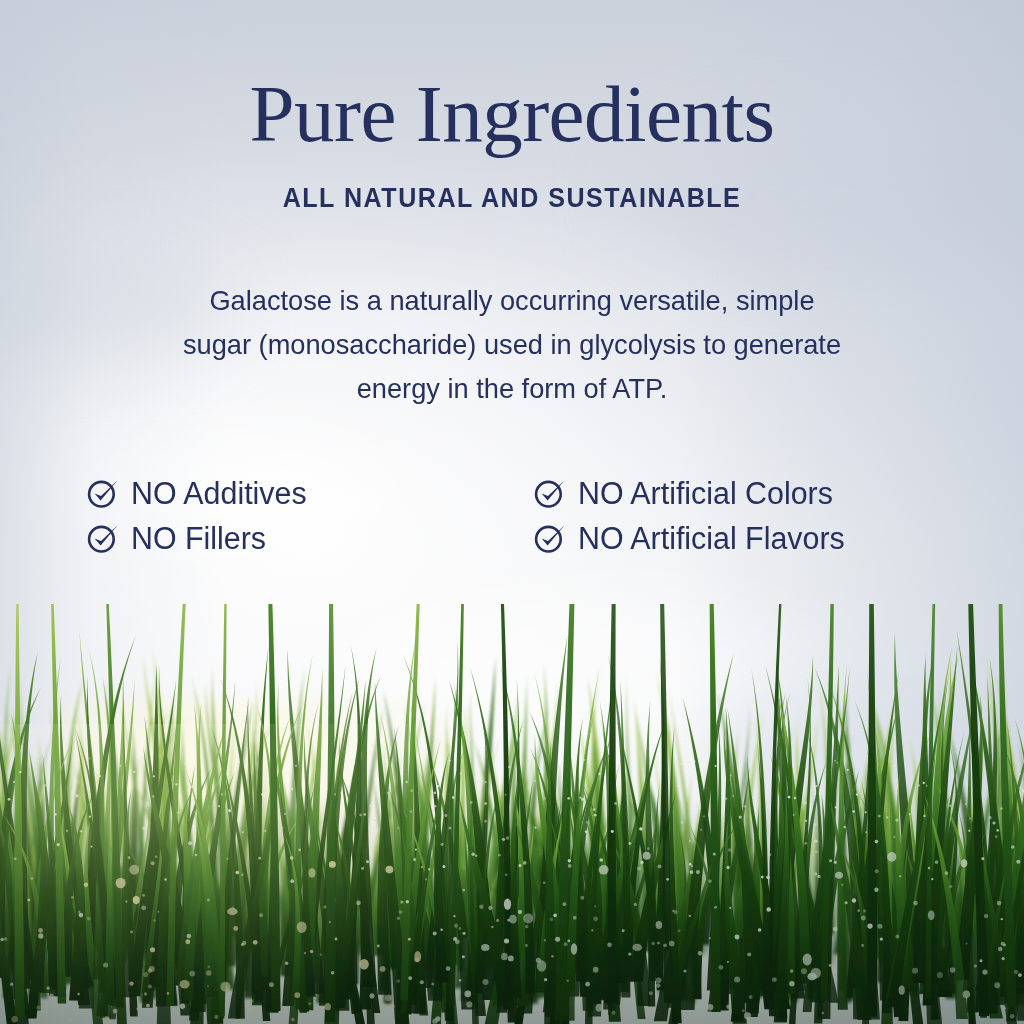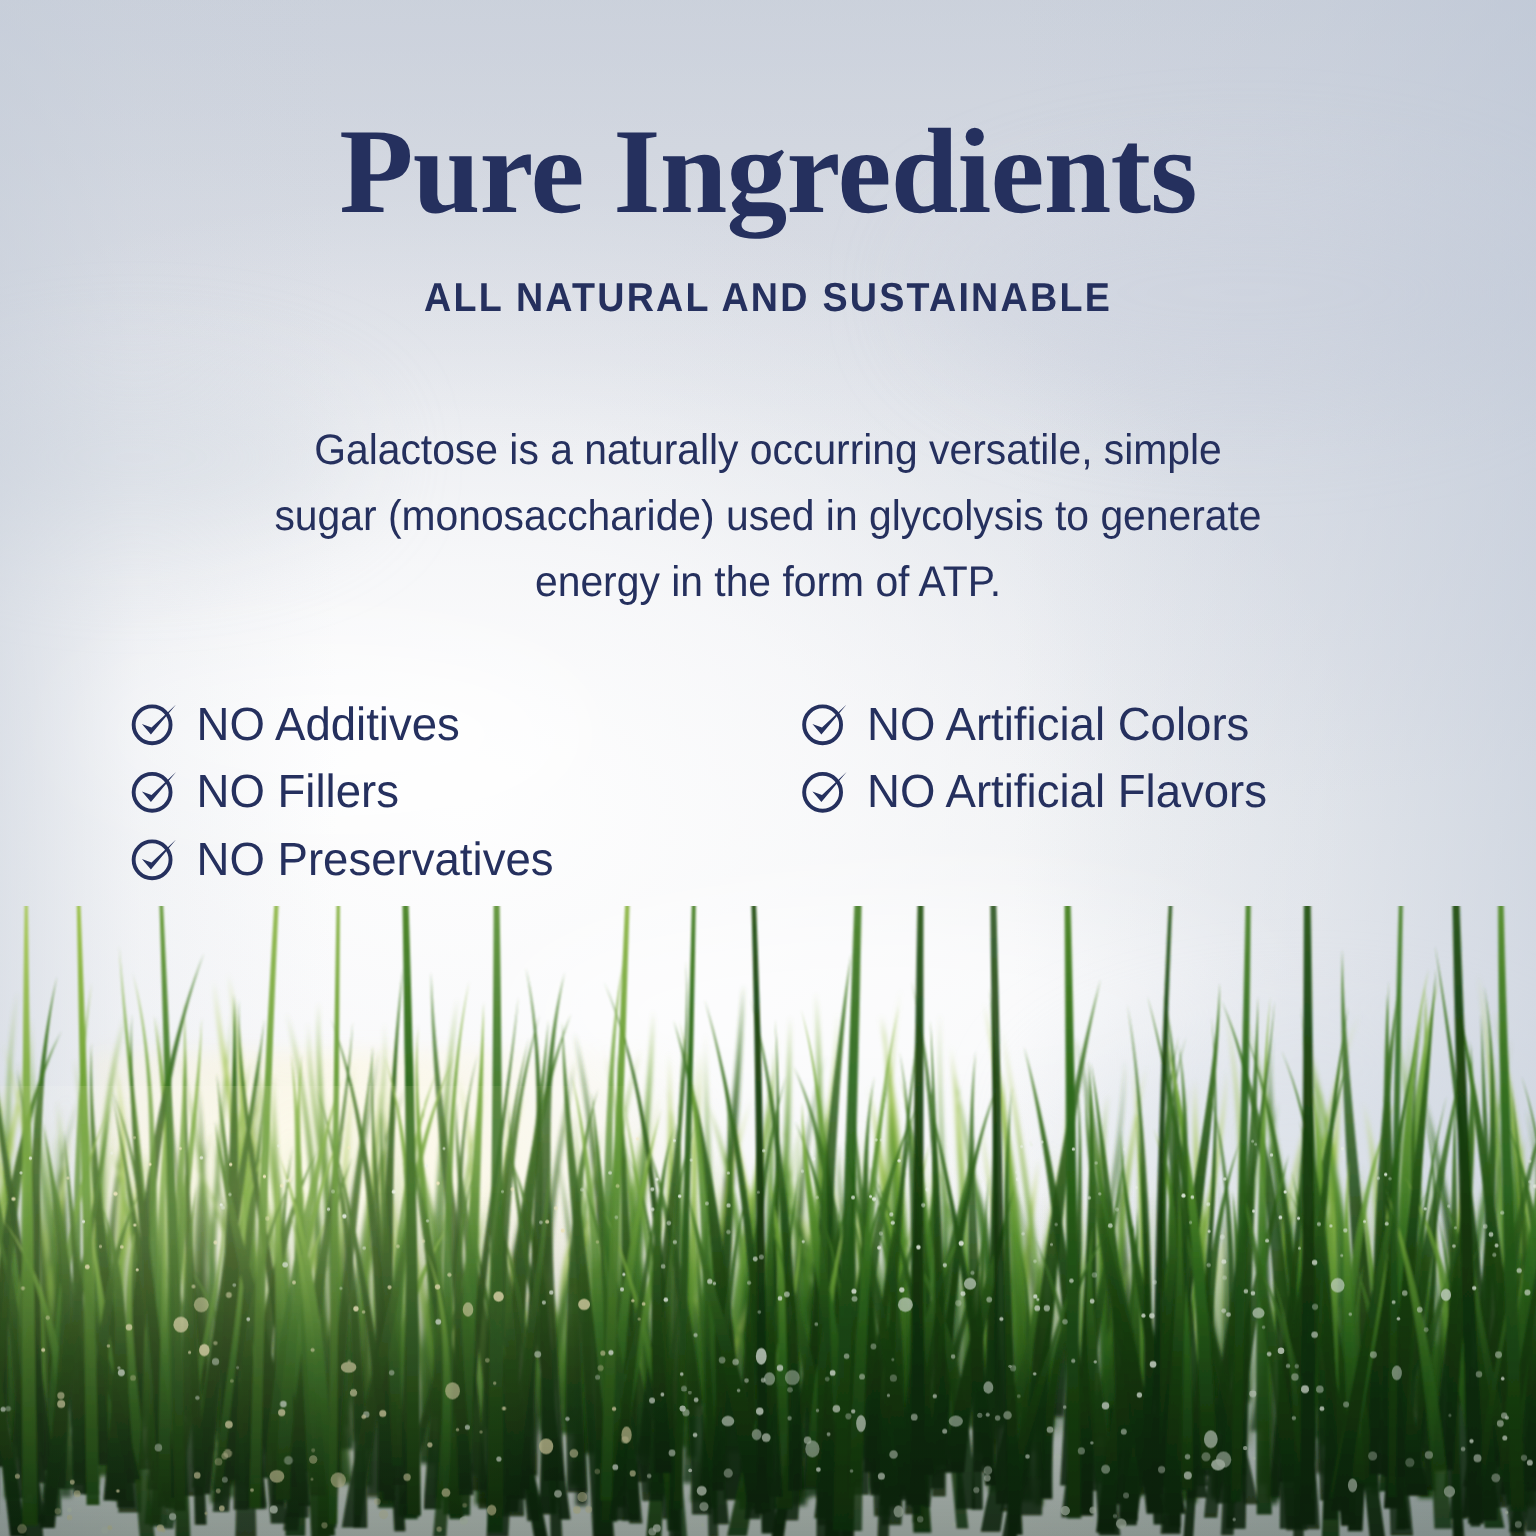--- a/index.html
+++ b/index.html
@@ -154,21 +154,21 @@
     z-index: 20;
   }
 
   .title {
     position: absolute;
     top: 74px;
     left: 0;
     width: 1024px;
     text-align: center;
     font-family: "Liberation Serif", "DejaVu Serif", serif;
-    font-weight: 700;
+    font-weight: 400;
     font-size: 81px;
     line-height: 1.0;
     letter-spacing: -0.5px;
     color: #25305e;
   }
 
   .subtitle {
     position: absolute;
     top: 183px;
     left: 0;
@@ -205,21 +205,21 @@
     width: 900px;
     display: flex;
     gap: 0px;
   }
   .col { display: flex; flex-direction: column; }
   .col-left  { width: 447px; }
   .col-right { width: 453px; }
 
   .check-item {
     display: flex;
-    align-items: flex-start;
+    align-items: flex-end;
     height: 45px;
     gap: 11px;
   }
 
   .check-icon {
     flex: 0 0 auto;
     width: 34px;
     height: 34px;
     position: relative;
     top: -1px;
@@ -1641,31 +1641,20 @@
             <svg viewBox="0 0 34 34">
                 <g fill="none" stroke="#25305e" stroke-width="2.6">
                   <circle cx="15.4" cy="18.2" r="12.3"></circle>
                 </g>
                 <path d="M8.6 17.6 L14.6 24.6 L31.4 4.6 L15.0 20.0 Z" fill="#25305e"></path>
               </svg>
           </span>
           <span class="check-label">NO Fillers</span>
         </div>
 
-        <div class="check-item">
-          <span class="check-icon">
-            <svg viewBox="0 0 34 34">
-                <g fill="none" stroke="#25305e" stroke-width="2.6">
-                  <circle cx="15.4" cy="18.2" r="12.3"></circle>
-                </g>
-                <path d="M8.6 17.6 L14.6 24.6 L31.4 4.6 L15.0 20.0 Z" fill="#25305e"></path>
-              </svg>
-          </span>
-          <span class="check-label">NO Preservatives</span>
-        </div>
 
 
       </div>
 
       <div class="col col-right">
 
 
         <div class="check-item">
           <span class="check-icon">
             <svg viewBox="0 0 34 34">

